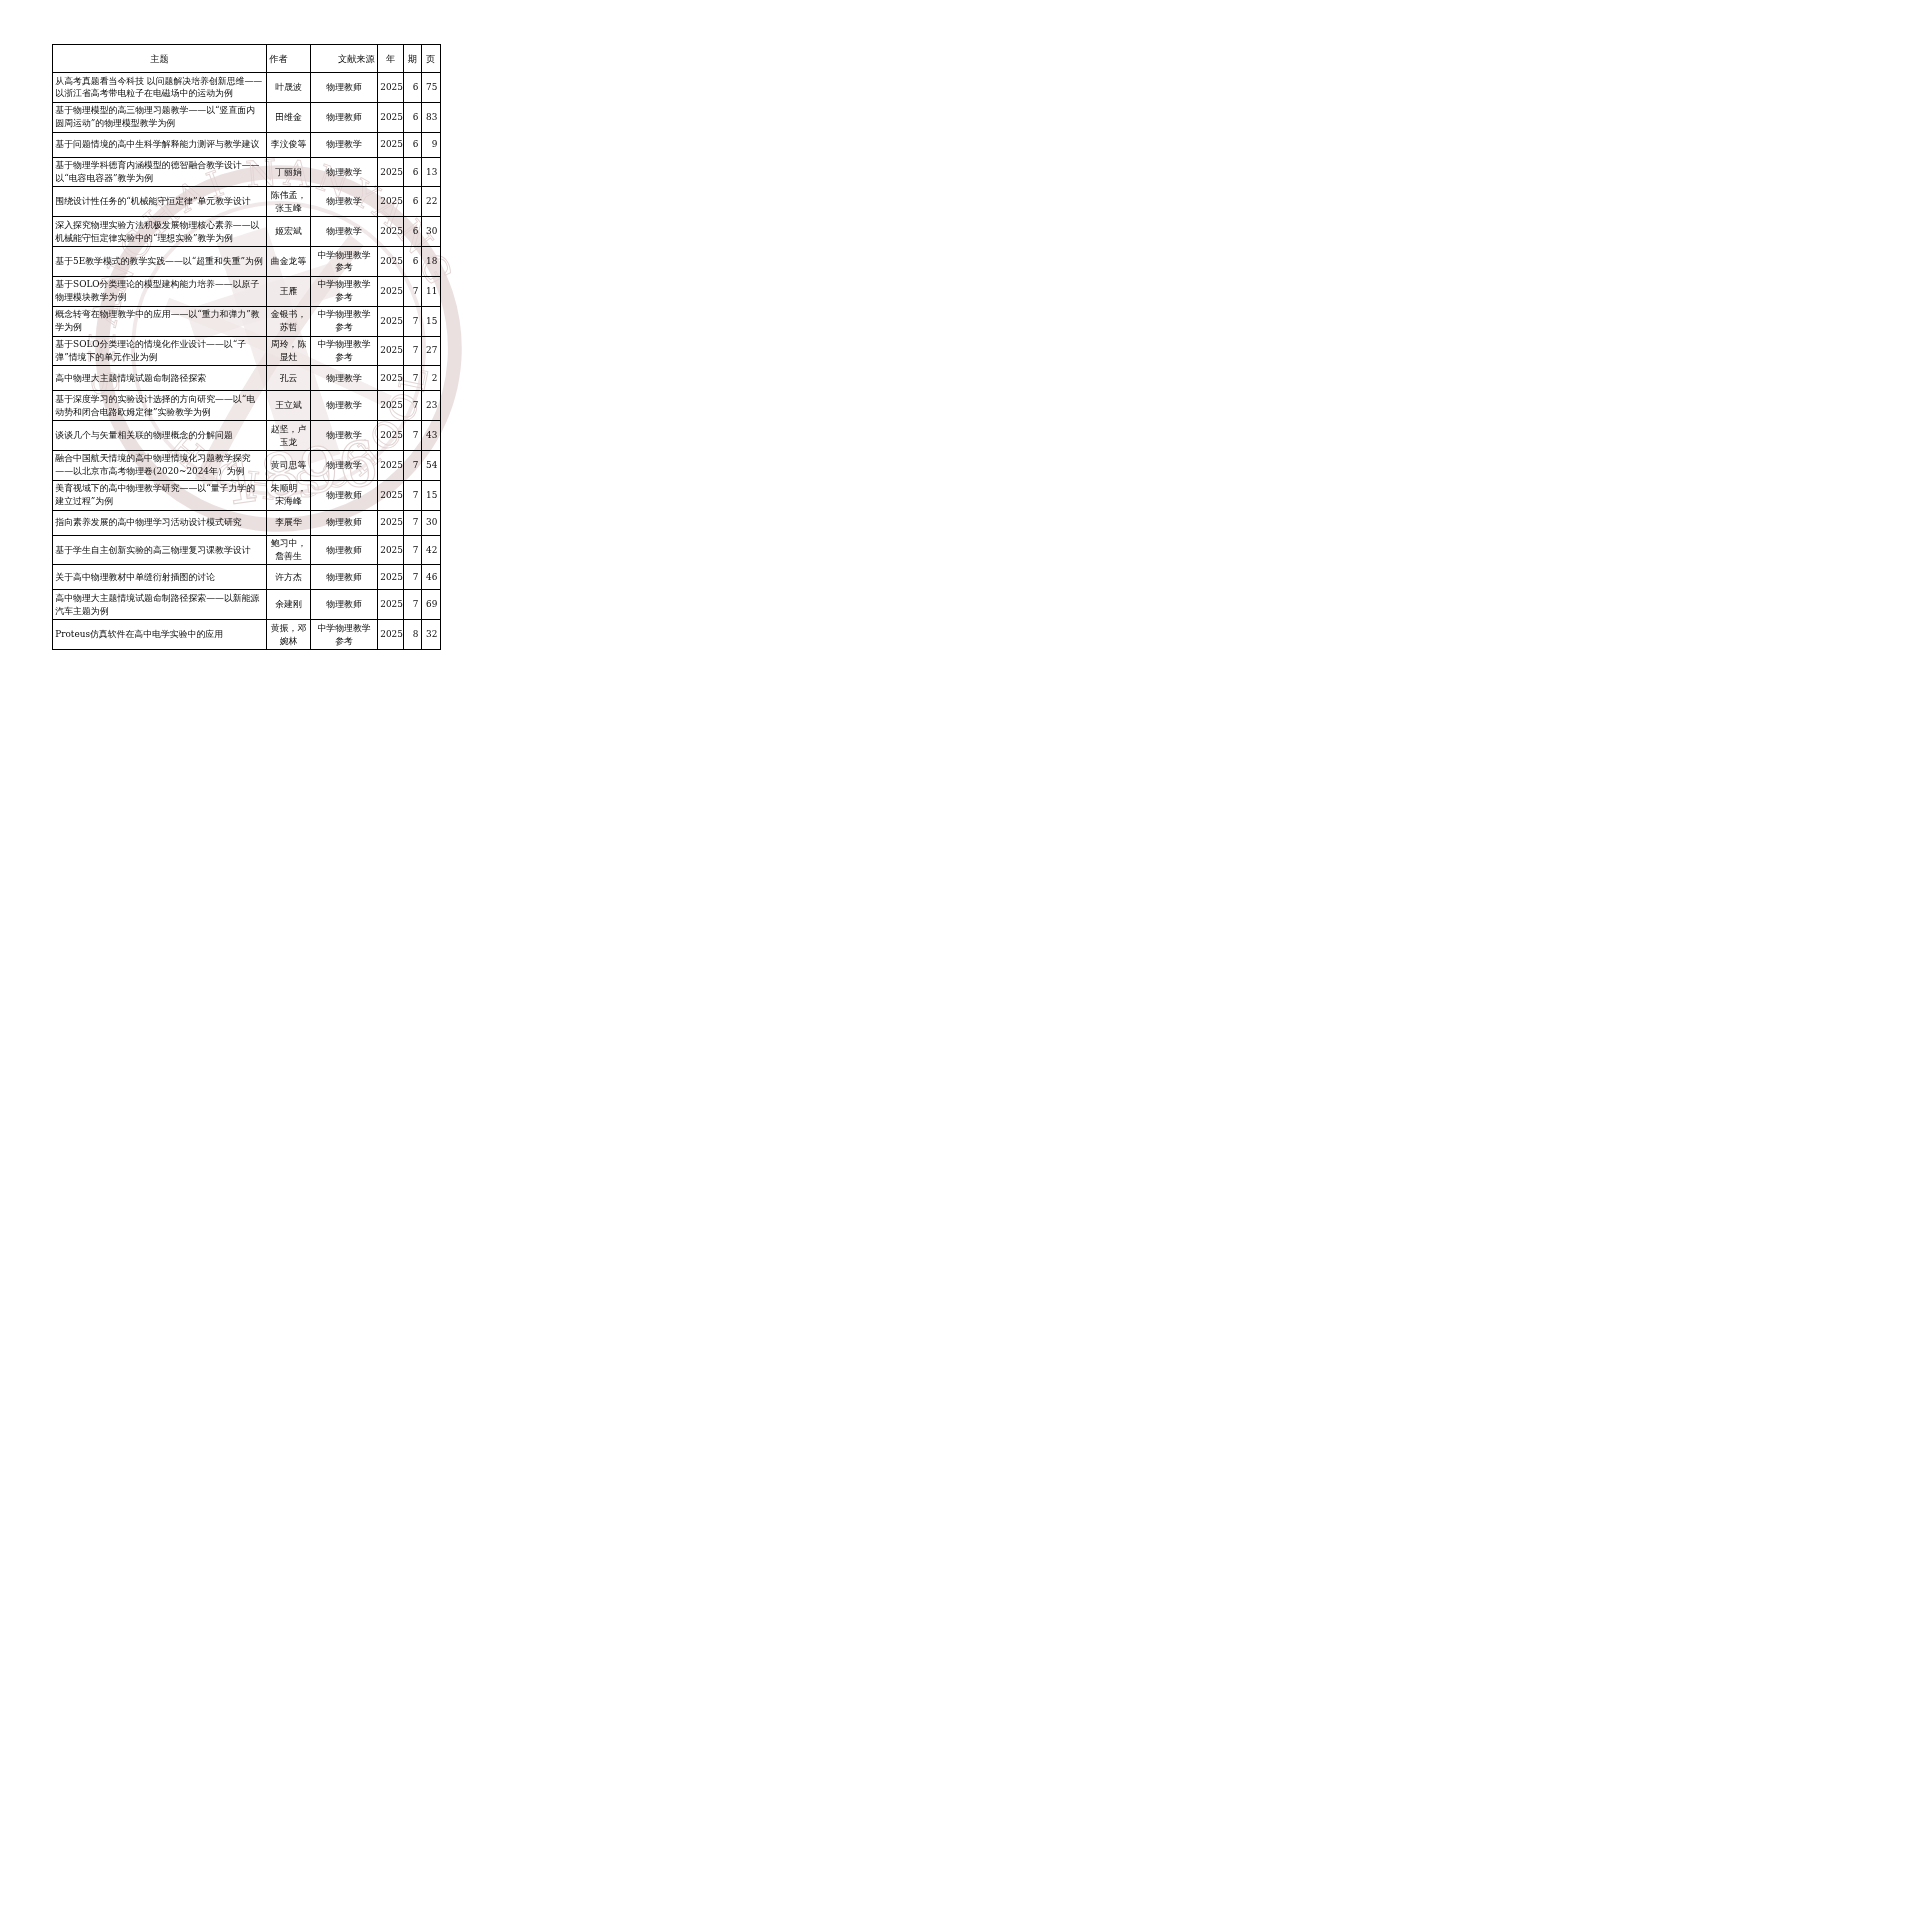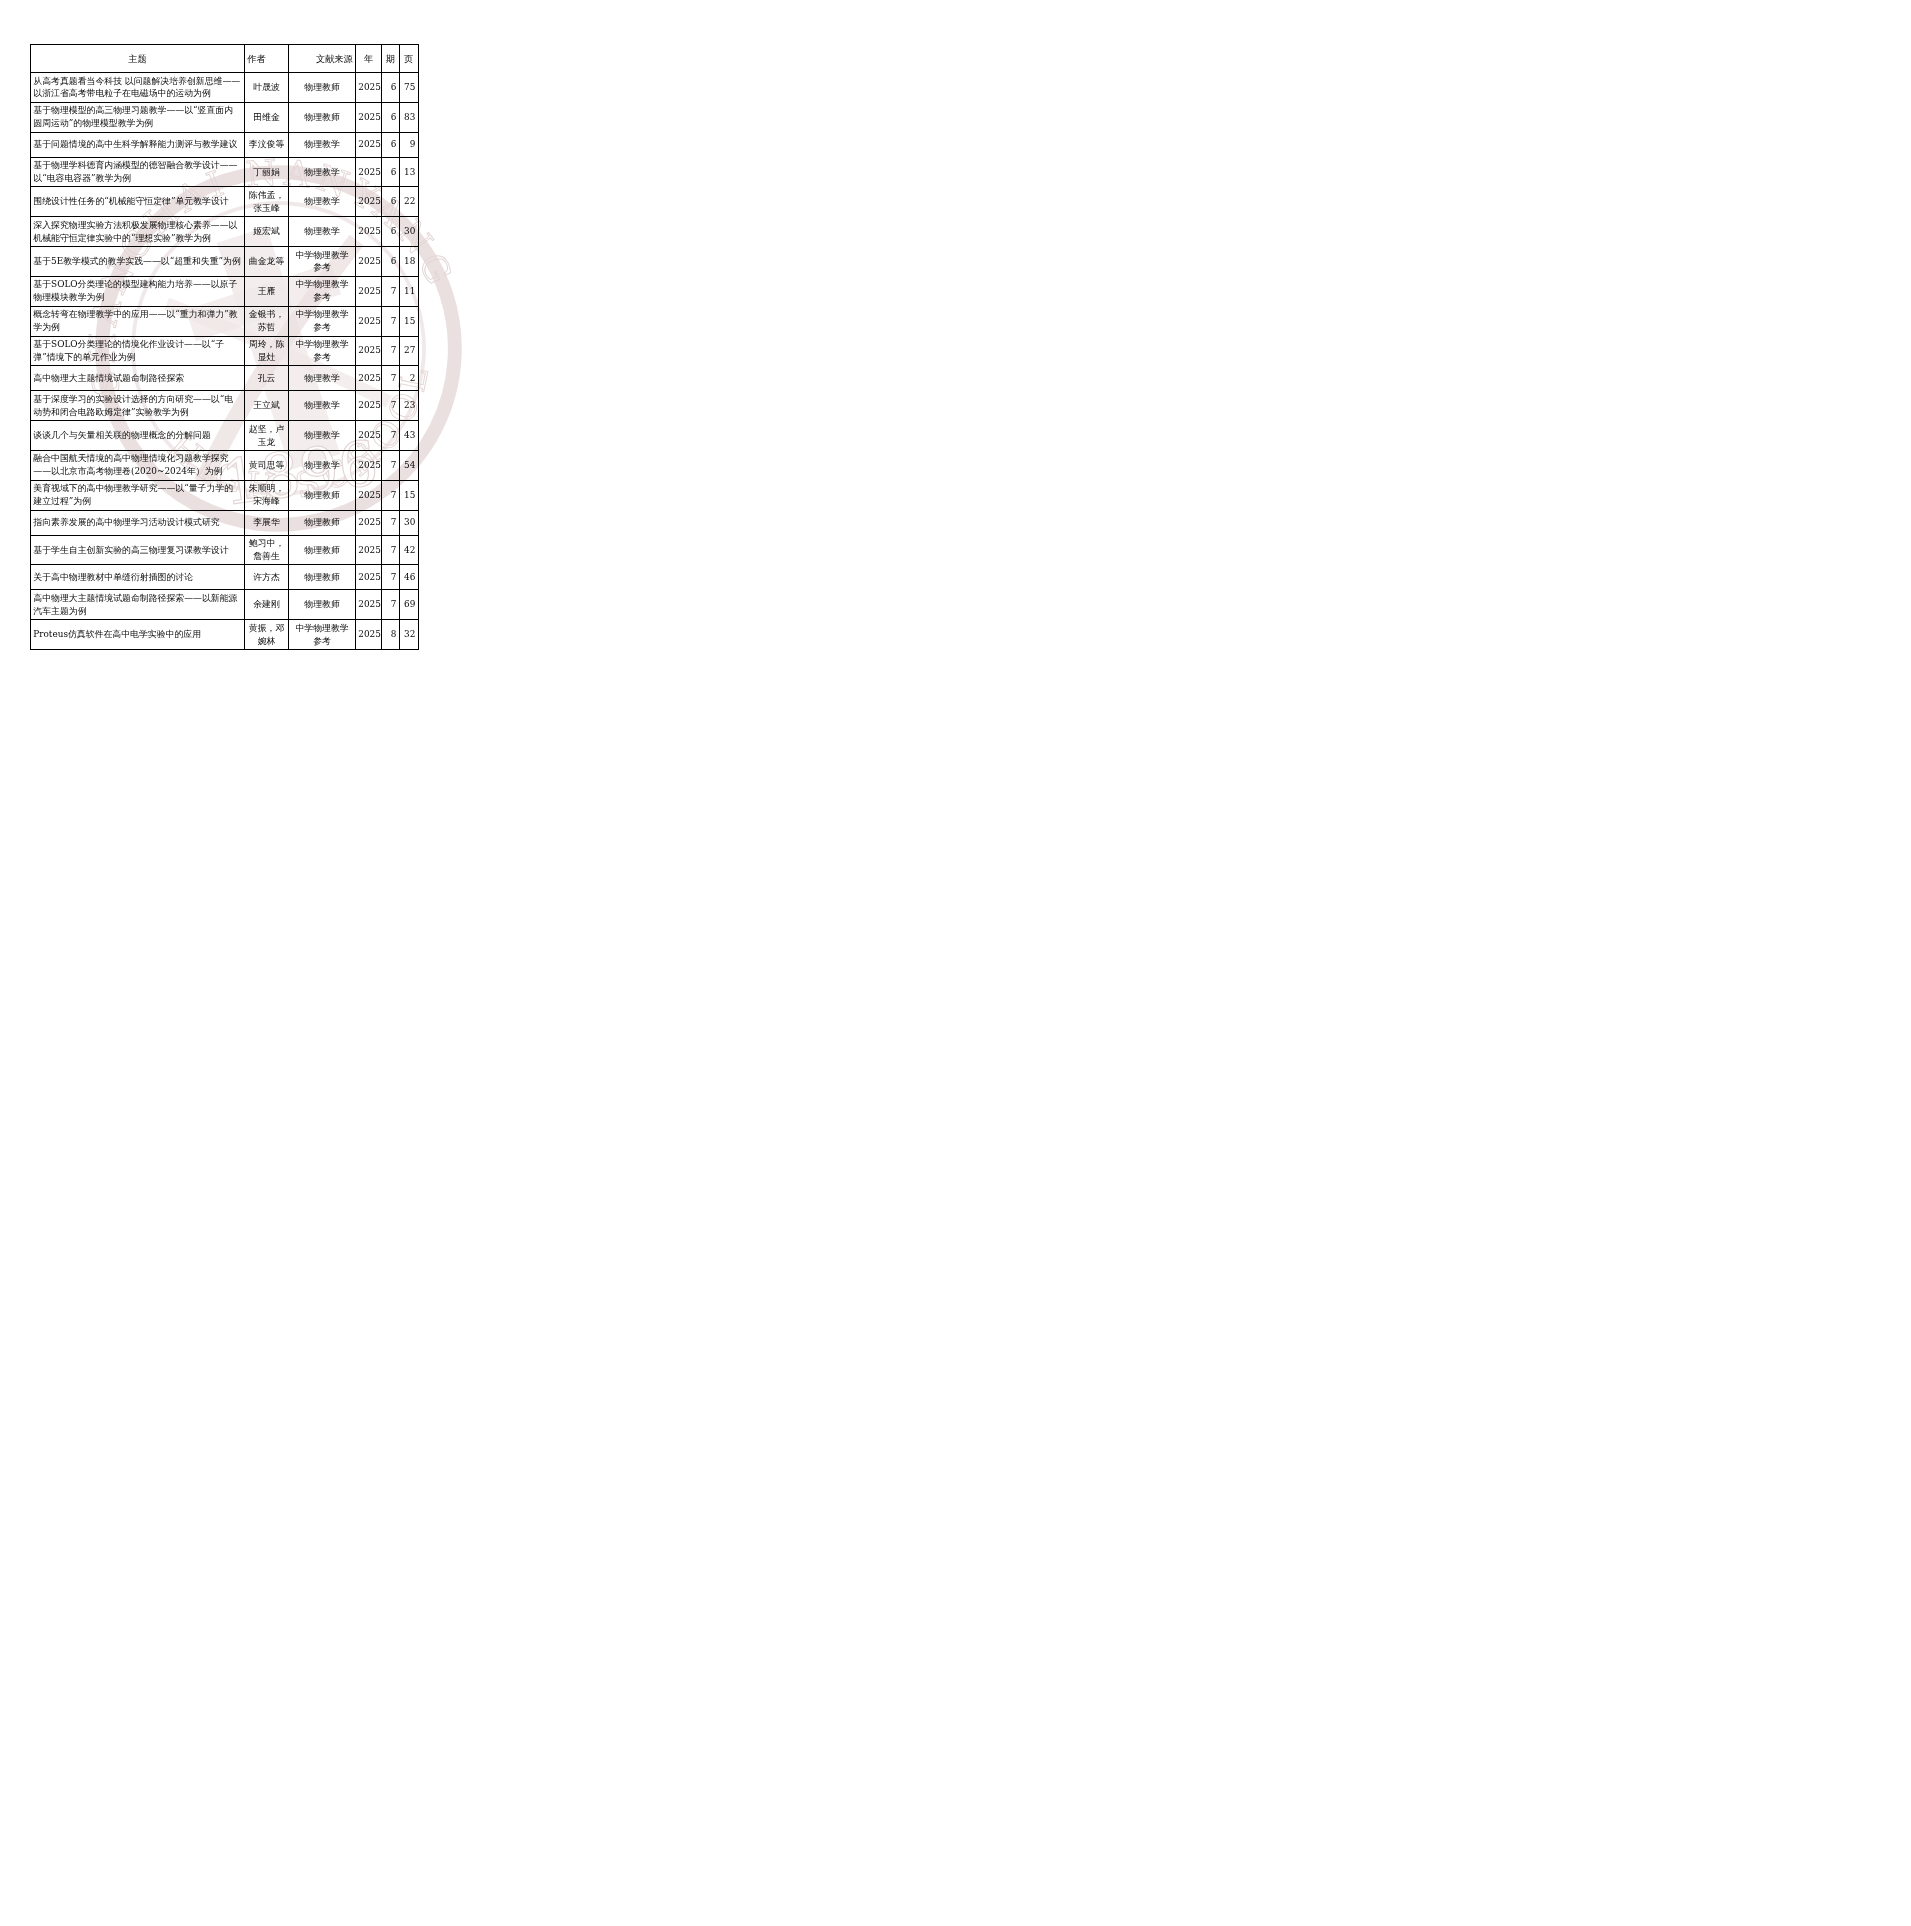--- a/index.html
+++ b/index.html
@@ -12,21 +12,21 @@
     color:#0a0a0a;
   }
   
   .watermark {
     position:absolute; left:86px; top:156px;
     width:385px; height:385px;
     z-index:0; pointer-events:none;
   }
   
   table.doc {
-    position:absolute; left:30px; top:44px;
+    position:absolute; left:52px; top:44px;
     width:388px;
     border-collapse:collapse; table-layout:fixed;
     background:transparent; z-index:1;
   }
   table.doc { border:1.2px solid #000; }
   table.doc th, table.doc td {
     border:0.8px solid #000;
     border-top-width:1.2px; border-bottom-width:1.2px;
     padding:1.5px 2.3px;
     font-size:8.9px; line-height:1.45;

